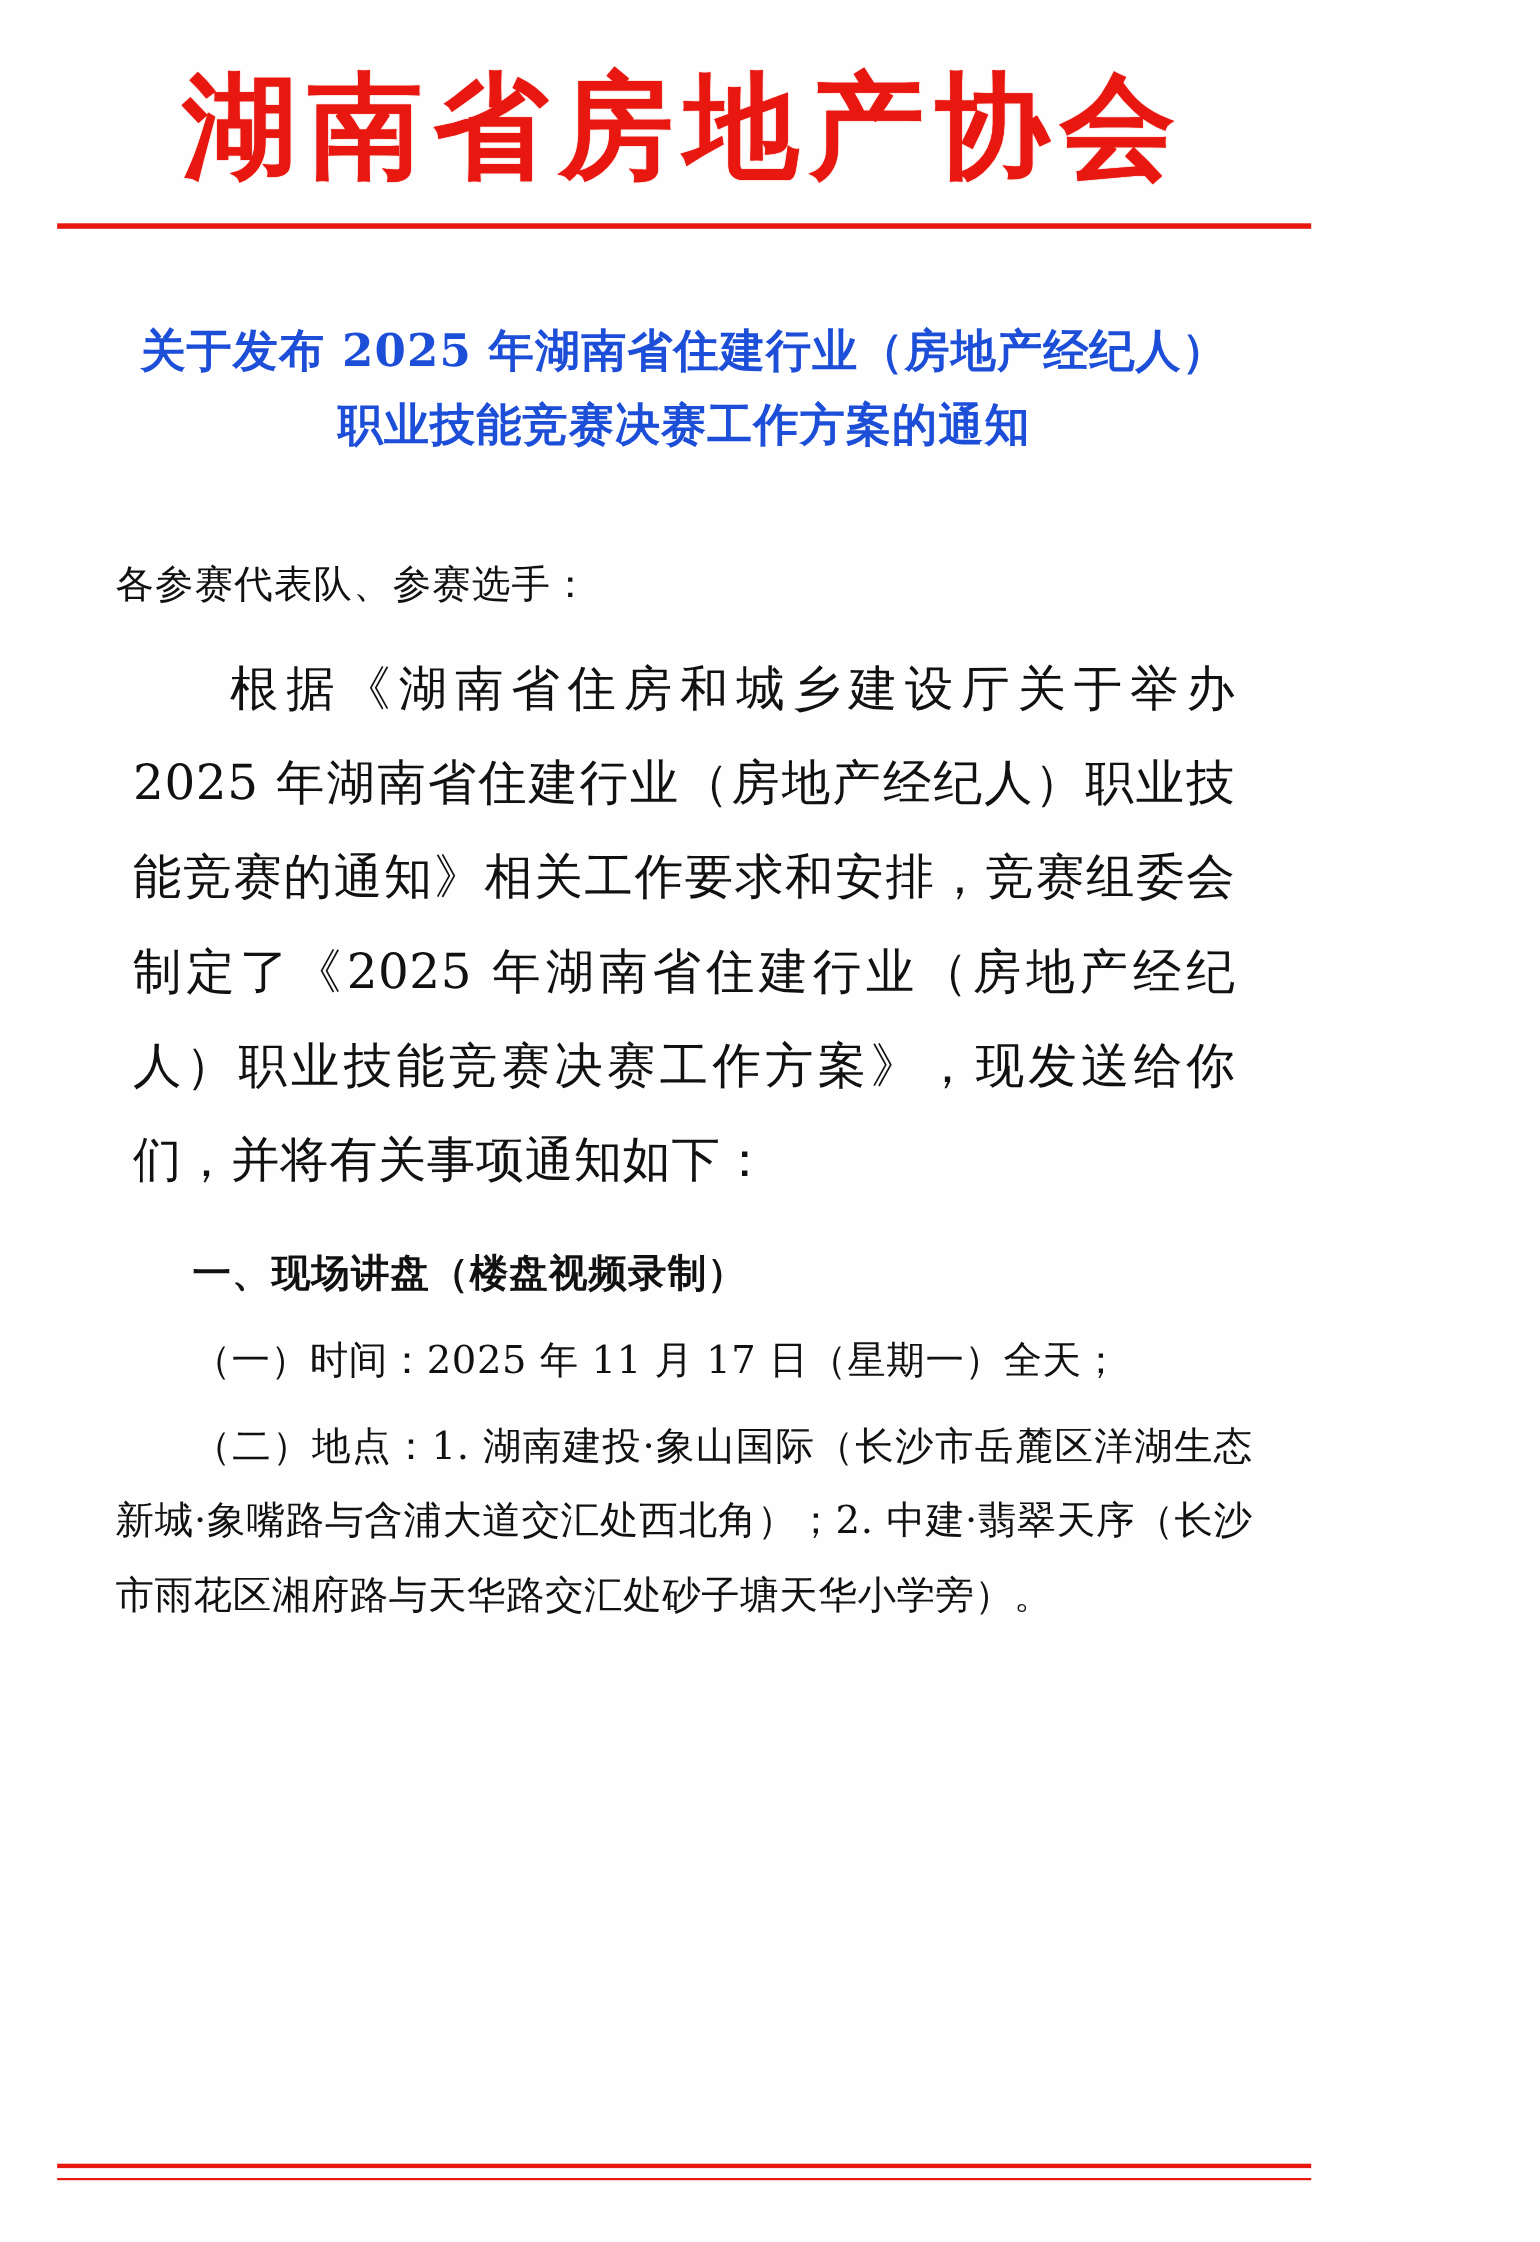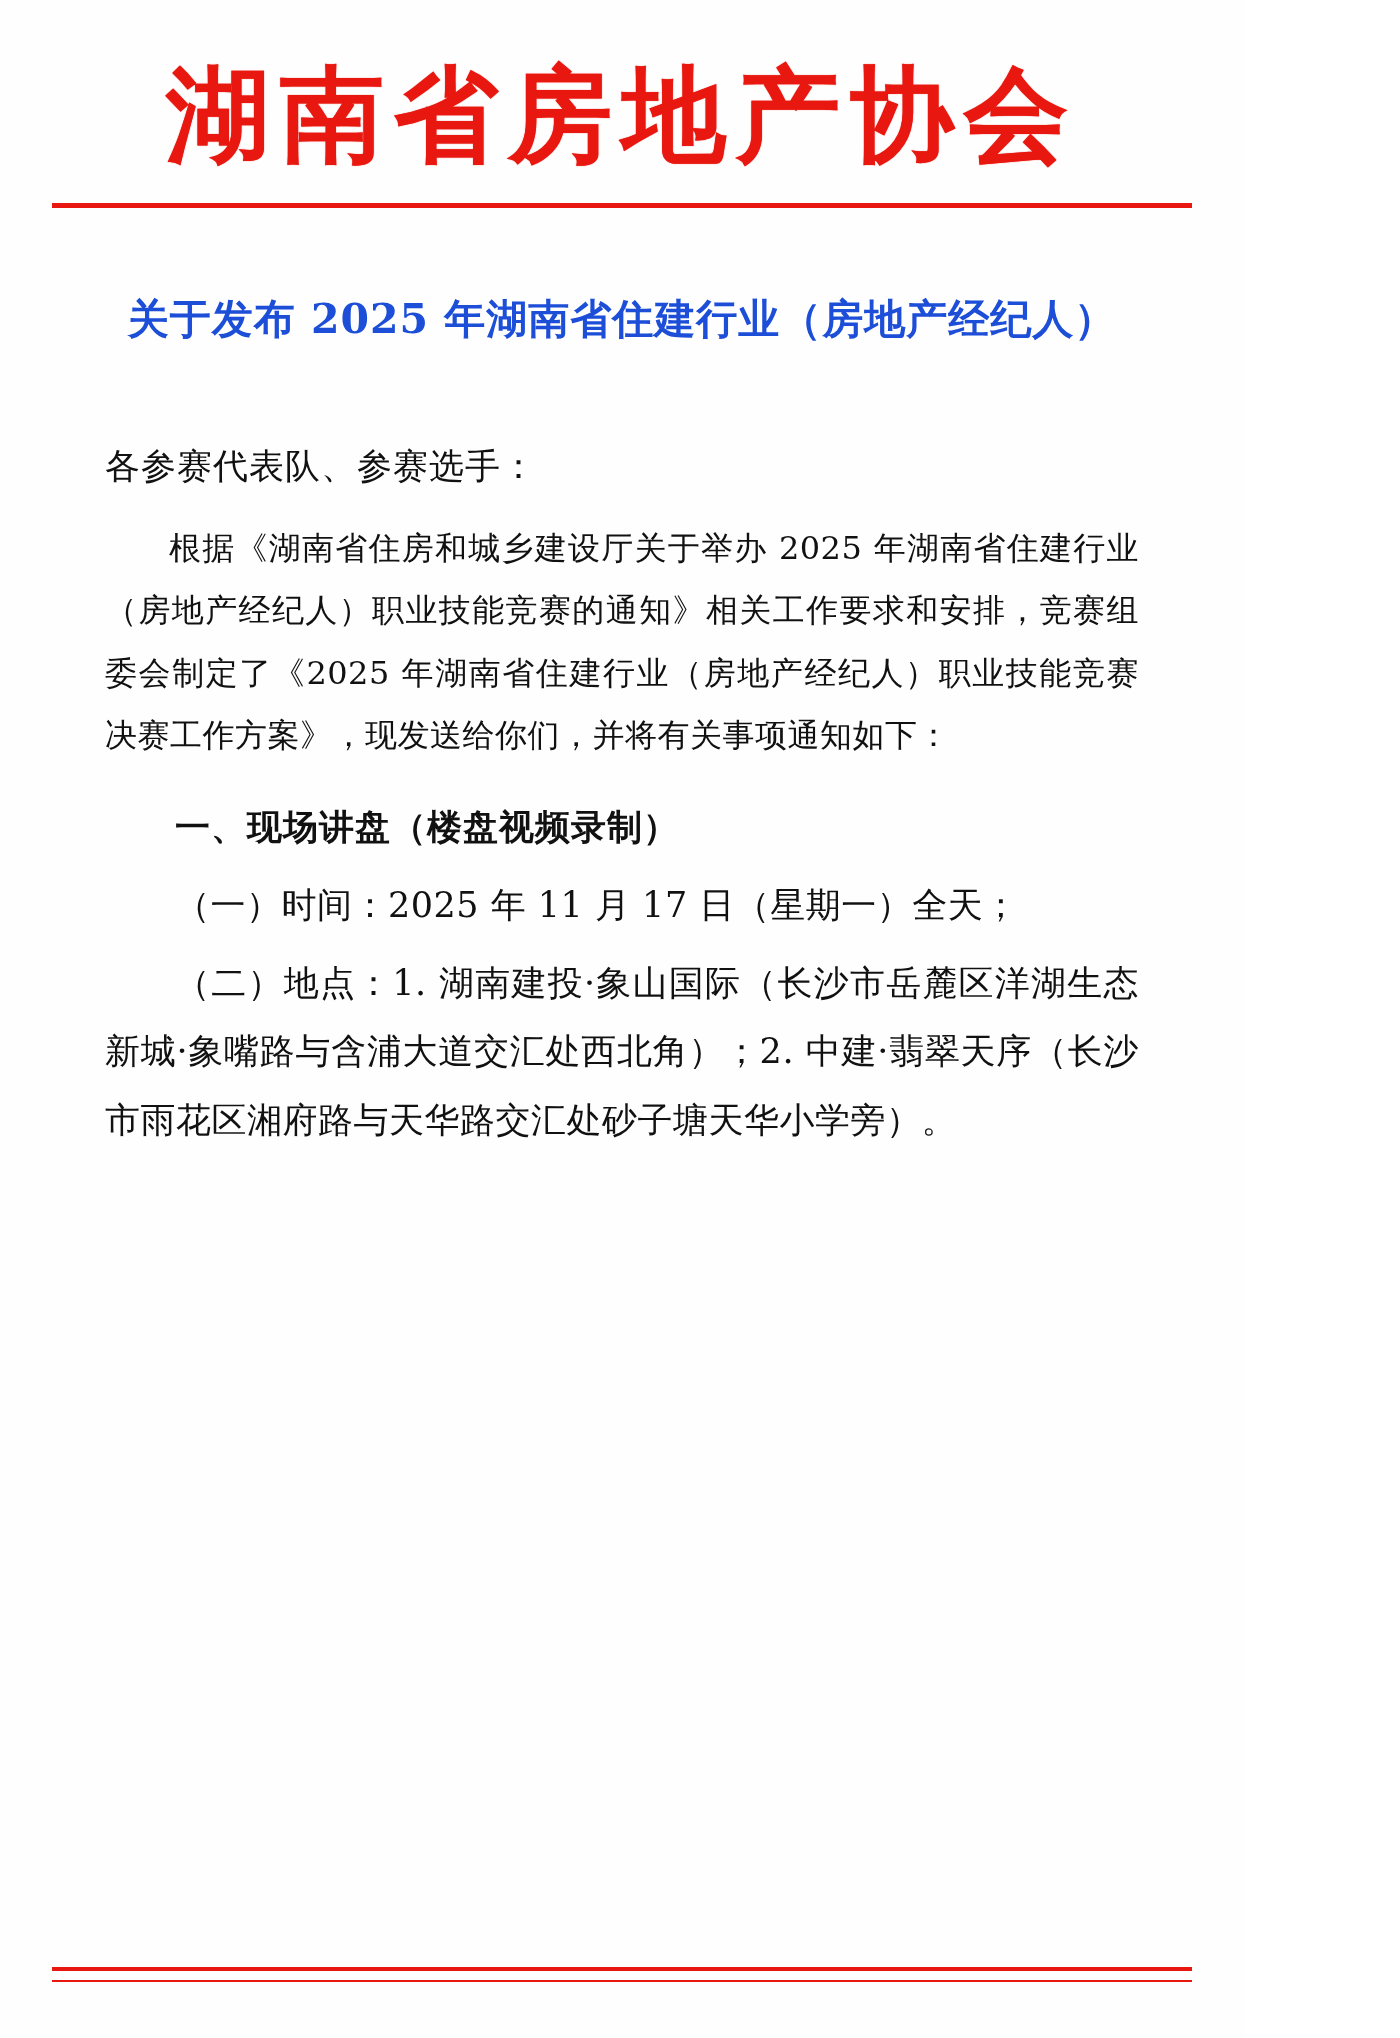--- a/index.html
+++ b/index.html
@@ -72,23 +72,23 @@
   }
 
   .salutation {
     margin-top: 80px;
     font-size: 35px;
     line-height: 1.9;
     letter-spacing: 1px;
   }
 
   p.para {
-    margin: 0;
+    margin: 16px;
     margin-top: 18px;
-    font-size: 32px;
+    font-size: 44px;
     line-height: 1.95;
     text-align: justify;
     text-justify: inter-ideograph;
     text-indent: 2em;
     letter-spacing: 0.5px;
   }
 
   .section-heading {
     margin-top: 26px;
     font-size: 35px;
@@ -136,20 +136,21 @@
     <div class="masthead-title">湖南省房地产协会</div>
     <div class="masthead-rule-wrap">
       <div class="masthead-rule"></div>
     </div>
   </header>
 
   <main class="doc-body">
 
     <h1 class="doc-title">
       <span class="line">关于发布 2025 年湖南省住建行业（房地产经纪人）</span>
+      <span class="line">职业技能竞赛决赛工作方案的通知</span>
     </h1>
 
     <div class="salutation">各参赛代表队、参赛选手：</div>
 
     <p class="para">根据《湖南省住房和城乡建设厅关于举办 2025 年湖南省住建行业（房地产经纪人）职业技能竞赛的通知》相关工作要求和安排，竞赛组委会制定了《2025 年湖南省住建行业（房地产经纪人）职业技能竞赛决赛工作方案》，现发送给你们，并将有关事项通知如下：</p>
 
 
     <div class="section-heading">一、现场讲盘（楼盘视频录制）</div>
 
     <div class="item-line">（一）时间：2025 年 11 月 17 日（星期一）全天；</div>

